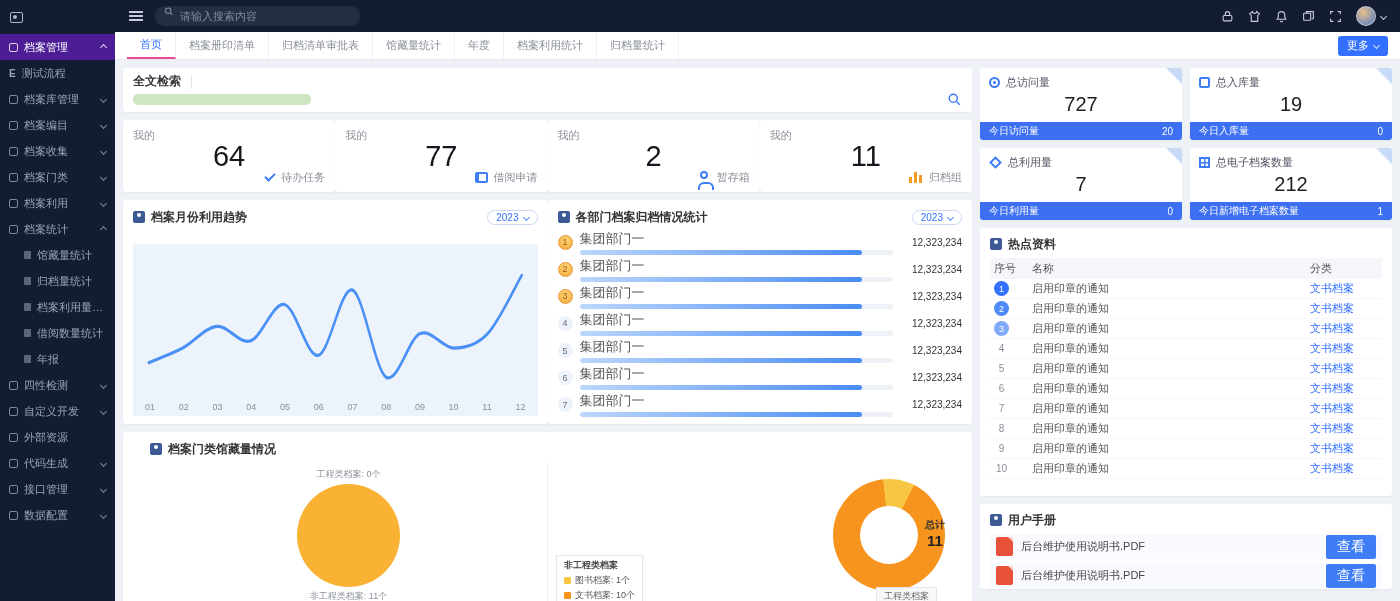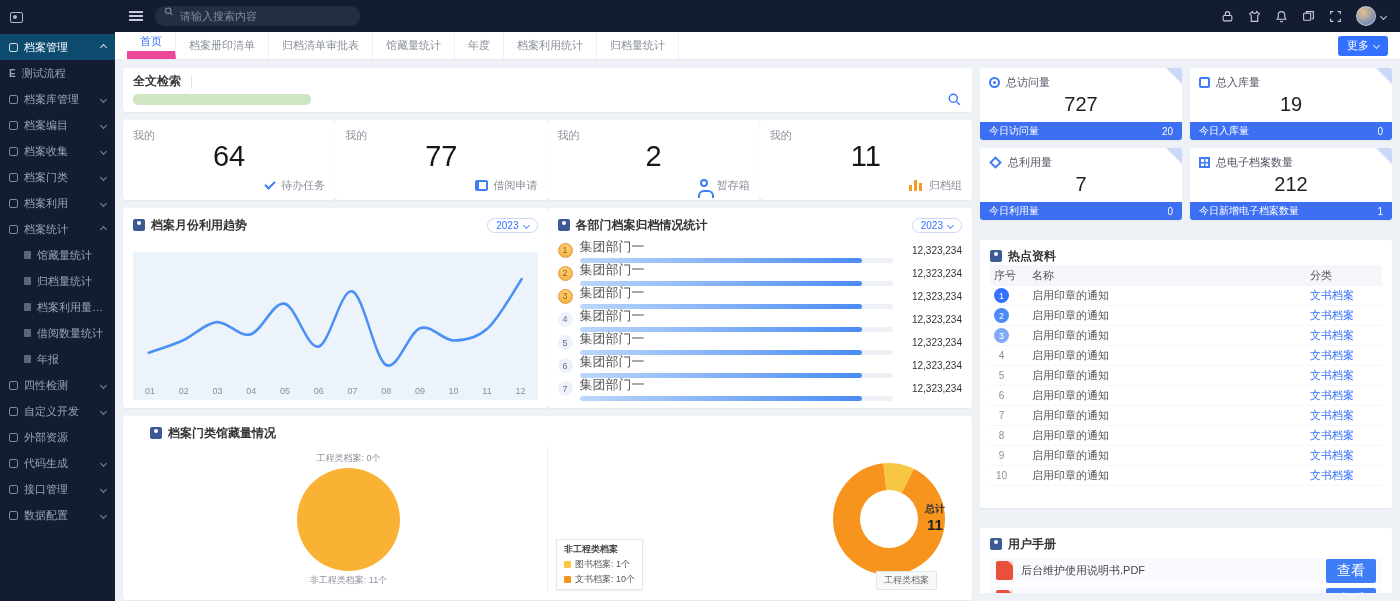--- a/index.html
+++ b/index.html
@@ -5,21 +5,21 @@
 *{margin:0;padding:0;box-sizing:border-box}
 html,body{width:1400px;height:601px;overflow:hidden;font-family:"Liberation Sans",sans-serif;background:#eef1f6;font-size:12px;color:#333}
 .app{display:flex;width:1400px;height:601px}
 
 .sidebar{width:115px;background:#131c33;flex-shrink:0;display:flex;flex-direction:column;color:#9aa3b8}
 .side-logo{height:34px;display:flex;align-items:center;padding:0 10px;flex-shrink:0}
 .logo-icon{width:13px;height:11px;border:1px solid #aeb6c9;border-radius:2px;position:relative}
 .logo-icon::after{content:"";position:absolute;left:2px;top:2px;width:4px;height:4px;border-radius:50%;background:#aeb6c9}
 .menu{flex:1;overflow:hidden;font-size:11px}
 .side-item{display:flex;align-items:center;gap:6px;height:26px;padding:0 9px;cursor:pointer;white-space:nowrap}
-.side-item.active{background:#0c4a6e;color:#fff}
+.side-item.active{background:#4c1d95;color:#fff}
 .side-icon{width:9px;height:9px;border:1px solid currentColor;border-radius:2px;opacity:.8;flex-shrink:0;display:inline-flex;align-items:center;justify-content:center}
 .side-icon.glyph{border:none;font-size:10px;font-weight:bold;width:auto;opacity:1}
 .side-sub{padding-left:24px}
 .side-sub .side-icon{background:currentColor;border:none;width:7px;height:8px;border-radius:1px;opacity:.55}
 .side-label{overflow:hidden;text-overflow:ellipsis}
 .side-chevron{margin-left:auto;flex-shrink:0}
 .chev{display:inline-block;width:5px;height:5px;border-right:1.5px solid currentColor;border-bottom:1.5px solid currentColor;opacity:.8}
 .chev.down{transform:rotate(45deg)}
 .chev.up{transform:rotate(-135deg)}
 
@@ -31,55 +31,55 @@
 .search-pill input{background:transparent;border:none;outline:none;color:#aab3c6;font-size:11px;width:100%;font-family:"Liberation Sans",sans-serif}
 .search-pill input::placeholder{color:#7f8aa3}
 .topbar-right{margin-left:auto;display:flex;align-items:center;gap:14px}
 .tico{display:inline-flex;cursor:pointer}
 .avatar-wrap{display:flex;align-items:center;gap:5px;cursor:pointer}
 .avatar{width:20px;height:20px;border-radius:50%;background:radial-gradient(circle at 35% 30%,#e8c08c,#7a8fb5 70%);border:1px solid rgba(255,255,255,.4)}
 .avatar-chev{width:5px;height:5px;border-right:1.5px solid #c7cede;border-bottom:1.5px solid #c7cede;transform:rotate(45deg)}
 
 .tabbar{height:28px;background:#fff;display:flex;align-items:center;padding:0 12px;border-bottom:1px solid #e8eaef;font-size:11px;color:#8a8f99;flex-shrink:0}
 .tab{padding:0 13px;height:100%;display:flex;align-items:center;border-right:1px solid #f0f1f4;cursor:pointer}
-.tab.active{color:#3370ff;border-bottom:8px solid #ec4899}
+.tab.active{color:#3370ff;border-bottom:2px solid #ec4899}
 .more-btn{margin-left:auto;background:#3370ff;color:#fff;border:none;border-radius:3px;height:20px;padding:0 9px;display:flex;align-items:center;gap:5px;font-size:11px;cursor:pointer;font-family:"Liberation Sans",sans-serif}
 .more-btn .chev{border-color:#fff}
 
 .content{flex:1;display:flex;gap:8px;padding:8px;overflow:hidden}
 .left-col{flex:1;display:flex;flex-direction:column;gap:8px;min-width:0}
-.right-col{width:412px;flex-shrink:0;display:flex;flex-direction:column;gap:20px;overflow:hidden}
+.right-col{width:412px;flex-shrink:0;display:flex;flex-direction:column;gap:8px;overflow:hidden}
 .card{background:#fff;border-radius:3px;box-shadow:0 1px 2px rgba(0,0,0,.05)}
 .card-head{display:flex;align-items:center;gap:6px;font-size:12px;color:#333;font-weight:bold;height:18px;flex-shrink:0}
 .panel-icon{width:12px;height:12px;background:#3d5a96;border-radius:2px;position:relative;flex-shrink:0}
 .panel-icon::after{content:"";position:absolute;left:4px;top:2px;width:4px;height:4px;border-radius:50%;background:#fff}
 .year-pill{margin-left:auto;border:1px solid #c9d6f5;color:#3370ff;font-size:10px;border-radius:10px;padding:1px 8px;display:flex;gap:5px;align-items:center;font-weight:normal;cursor:pointer;background:#fff}
 .year-pill .chev{border-color:#3370ff}
 
 .search-card{height:44px;padding:5px 10px;display:flex;flex-direction:column;justify-content:space-between;flex-shrink:0}
 .search-top{display:flex;align-items:center;gap:10px;font-size:12px;font-weight:bold;color:#333}
 .vdiv{width:1px;height:14px;background:#e0e3ea}
 .search-bottom{display:flex;align-items:center}
 .green-pill{width:178px;height:11px;background:#cfe6c3;border-radius:5px}
 .search-glass{margin-left:auto;cursor:pointer;display:inline-flex}
 
-.stats-row{display:flex;gap:0;height:80px;flex-shrink:0}
+.stats-row{display:flex;gap:0;height:72px;flex-shrink:0}
 .stat-card{flex:1;padding:8px 10px;position:relative;cursor:pointer}
 .stat-prefix{font-size:11px;color:#8a8f99}
 .stat-value{font-size:29px;color:#16181d;text-align:center;line-height:1.1;margin-top:-2px}
 .stat-foot{position:absolute;right:10px;bottom:7px;display:flex;gap:6px;font-size:11px;color:#8a8f99;align-items:center}
 .todo-check-icon{width:10px;height:6px;border-left:2px solid #3f7df6;border-bottom:2px solid #3f7df6;transform:rotate(-45deg);margin-top:-3px}
 .borrow-book-icon{width:13px;height:11px;border:2px solid #3f7df6;border-left-width:4px;border-radius:2px}
 .stash-user-icon{width:8px;height:8px;border:2px solid #3f7df6;border-radius:50%;position:relative;margin-bottom:5px;margin-right:3px}
 .stash-user-icon::after{content:"";position:absolute;left:-4px;top:9px;width:12px;height:6px;border:2px solid #3f7df6;border-bottom:none;border-radius:6px 6px 0 0}
 .archive-bars-icon{position:relative;width:3px;height:11px;background:#f59a23;margin:0 6px}
 .archive-bars-icon::before{content:"";position:absolute;left:-5px;bottom:0;width:3px;height:6px;background:#f59a23}
 .archive-bars-icon::after{content:"";position:absolute;left:5px;bottom:0;width:3px;height:8px;background:#f59a23}
 
-.charts-row{display:flex;height:200px;flex-shrink:0}
+.charts-row{display:flex;height:224px;flex-shrink:0}
 .chart-card{flex:1;padding:8px 10px;display:flex;flex-direction:column;min-width:0}
 .trend-body{flex:1;background:#edf3fb;margin-top:18px;display:flex;flex-direction:column;padding:4px 6px 2px}
 .trend-body svg{flex:1;width:100%}
 .months{display:flex;justify-content:space-between;font-size:9px;color:#8a8f99;padding:0 6px 2px}
 .dept-body{flex:1;margin-top:5px;display:flex;flex-direction:column;justify-content:space-between}
 .dept-row{display:flex;align-items:center;gap:7px;height:22px}
 .rank-badge{width:15px;height:15px;border-radius:50%;font-size:9px;display:flex;align-items:center;justify-content:center;flex-shrink:0}
 .rank-medal{background:radial-gradient(circle at 50% 35%,#ffd876,#f0a73a);color:#a34c12;border:1px solid #e8953a}
 .rank-plain{background:#eef2fa;color:#667085}
 .dept-mid{flex:1;min-width:0}
@@ -111,21 +111,21 @@
 .rstat-value{text-align:center;font-size:20px;color:#1c1e24;margin-top:3px;font-weight:500}
 .rstat-bar{position:absolute;left:0;right:0;bottom:0;height:18px;background:#3d6ff2;color:#fff;font-size:10px;display:flex;align-items:center;justify-content:space-between;padding:0 9px}
 .rstat-icon{flex-shrink:0}
 .visits-icon{width:11px;height:11px;border:2px solid #3f7df6;border-radius:50%;position:relative}
 .visits-icon::after{content:"";position:absolute;inset:2px;border-radius:50%;background:#3f7df6}
 .inbound-icon{width:11px;height:11px;border:2px solid #3f7df6;border-radius:2px}
 .usage-total-icon{width:9px;height:9px;border:2px solid #3f7df6;transform:rotate(45deg);margin:1px 2px}
 .e-archive-icon{width:11px;height:11px;border:2px solid #3f7df6;background:linear-gradient(#3f7df6,#3f7df6) center/1.5px 100% no-repeat,linear-gradient(#3f7df6,#3f7df6) center/100% 1.5px no-repeat}
 
 .hot-card{height:268px;padding:7px 10px;display:flex;flex-direction:column;flex-shrink:0}
-.hot-table{font-size:11px;flex:1;overflow:hidden}
+.hot-table{margin-top:5px;font-size:11px;flex:1;overflow:hidden}
 .hot-head{display:flex;background:#f4f6fa;color:#555;height:21px;align-items:center;padding:0 4px}
 .hot-row{display:flex;height:20px;align-items:center;color:#555;border-bottom:1px solid #f5f6f9;padding:0 4px}
 .col-no{width:38px;display:flex;align-items:center}
 .col-name{flex:1}
 .col-cat{width:68px}
 .no-badge{font-size:10px;color:#8a8f99;min-width:15px;text-align:center}
 .no-badge.b0,.no-badge.b1,.no-badge.b2{width:15px;height:15px;border-radius:50%;color:#fff;font-size:9px;display:flex;align-items:center;justify-content:center}
 .no-badge.b0{background:#3370ff}
 .no-badge.b1{background:#4c8af7}
 .no-badge.b2{background:#7fa8f9}

